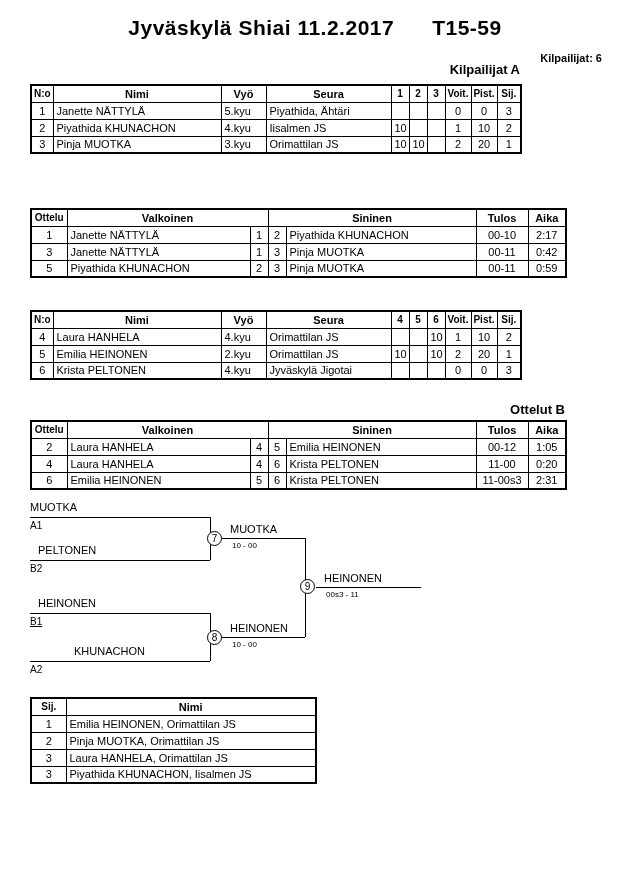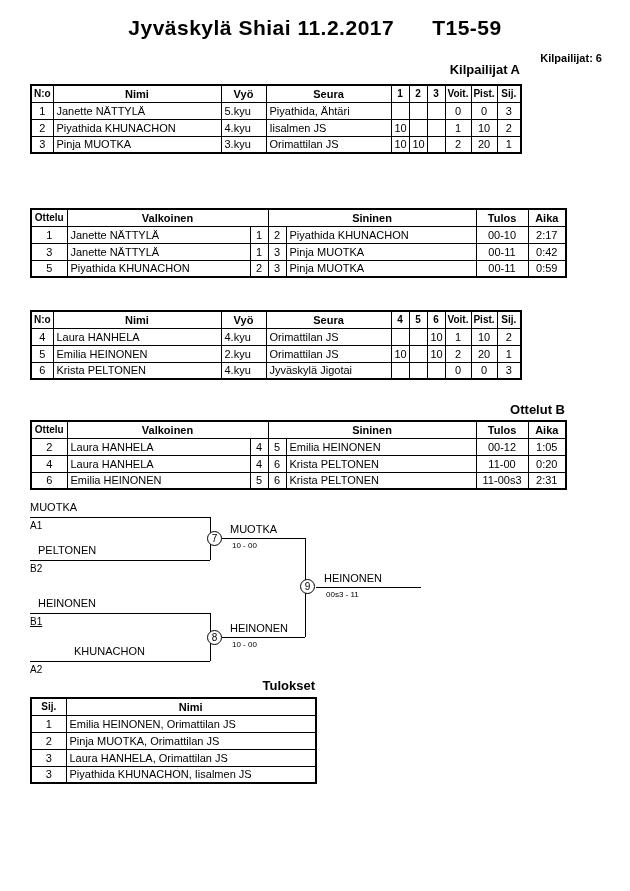--- a/index.html
+++ b/index.html
@@ -299,21 +299,20 @@
     <div class="b-v" style="left:305px; top:41px; height:99px;"></div>
     <div class="b-h" style="left:316px; top:90px; width:105px;"></div>
     <div class="b-name" style="left:324px; top:75px;">HEINONEN</div>
     <div class="b-score" style="left:326px; top:93px;">00s3 - 11</div>
 
     <div class="b-node" style="left:207px; top:34px;">7</div>
     <div class="b-node" style="left:207px; top:133px;">8</div>
     <div class="b-node" style="left:300px; top:82px;">9</div>
   </div>
 
-  <div class="sec-h" style="top:678px; left:30px; width:285px;">Tulokset</div>
   <table class="tbl" style="top:697px; left:30px; width:285px;">
     <colgroup>
         <col style="width:35px">
         <col style="width:250px">
       </colgroup>
     <tbody>
         <tr>
       <th class="sm">Sij.</th>
       <th>Nimi</th>
     </tr>

